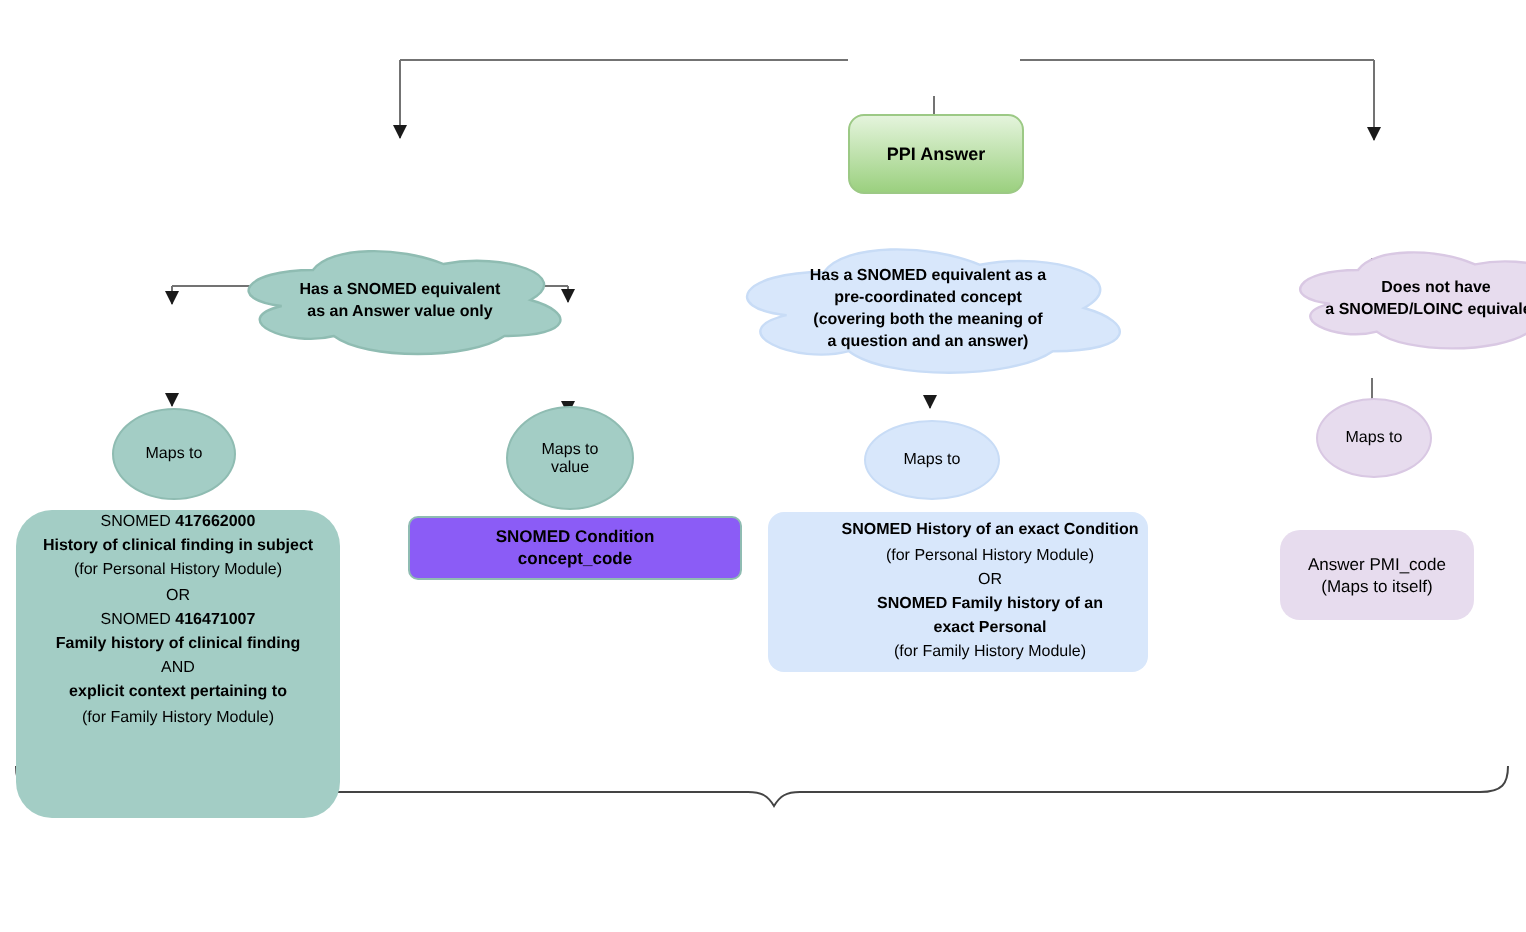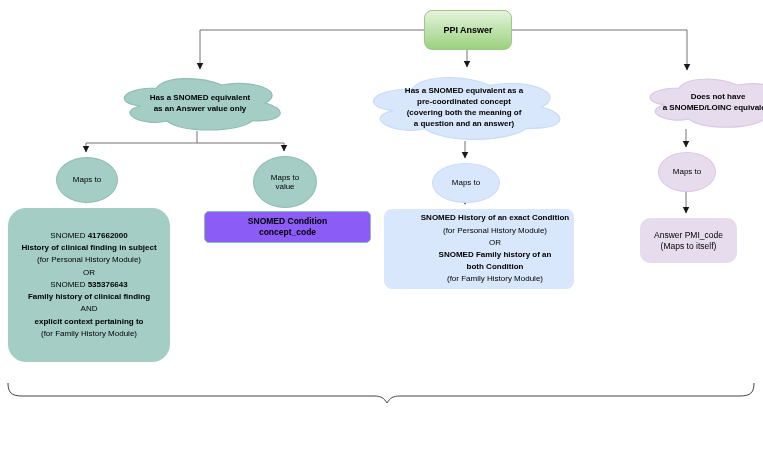--- a/index.html
+++ b/index.html
@@ -1,20 +1,20 @@
 <!DOCTYPE html>
 <html><head>
 <meta charset="utf-8">
 <style>
   html,body{margin:0;padding:0;background:#ffffff;}
   #canvas{
     position:relative;width:763px;height:466px;background:#ffffff;
     font-family:"Liberation Sans","DejaVu Sans",sans-serif;color:#000;overflow:hidden;
   }
-  .abs{position:absolute;}
+  .abs{position:absolute;margin-top:47px;}
   .center{display:flex;align-items:center;justify-content:center;text-align:center;}
   .pre{white-space:pre-line;}
 
   
   #ppi{
     left:424px;top:10px;width:86px;height:38px;border-radius:8px;
     background:linear-gradient(#e4f4dc,#9bd07f);border:1px solid #9cc985;
     font-size:9px;font-weight:bold;
   }
 
@@ -35,21 +35,21 @@
   .purple-el{background:#e7dcee;border:1px solid #d9c8e3;}
   #el-maps-1{left:56px;top:157px;width:60px;height:44px;}
   #el-maps-2{left:253px;top:156px;width:62px;height:50px;}
   #el-maps-3{left:432px;top:163px;width:66px;height:38px;}
   #el-maps-4{left:658px;top:152px;width:56px;height:38px;}
 
   
   .rbox{font-size:8px;line-height:12.2px;text-align:center;padding-left:32px;}
   #box-main{
     left:8px;top:208px;width:162px;height:154px;border-radius:18px;
-    background:#a3cdc5;display:flex;flex-direction:column;justify-content:center;
+    background:#a3cdc5;display:flex;flex-direction:column;justify-content:flex-start;
     padding:0 4px;box-sizing:border-box;
   }
   #box-value{
     left:204px;top:211px;width:167px;height:32px;border-radius:5px;
     background:#8b5cf6;border:1px solid #8fbcb2;box-sizing:border-box;
     font-weight:bold;font-size:8.5px;line-height:11px;
   }
   #box-blue{
     left:384px;top:209px;width:190px;height:80px;border-radius:8px;
     background:#d8e7fb;display:flex;flex-direction:column;justify-content:center;
@@ -144,38 +144,38 @@
   </div>
   <div id="el-maps-4" class="abs center ellipse purple-el">
     <span class="pre">Maps to</span>
   </div>
 
   <div id="box-main" class="abs rbox">
     <div><span class="n">SNOMED </span><span class="b">417662000</span></div>
     <div class="b">History of clinical finding in subject</div>
     <div class="n">(for Personal History Module)</div>
     <div class="n">OR</div>
-    <div><span class="n">SNOMED </span><span class="b">535376643</span></div>
+    <div><span class="n">SNOMED </span><span class="b">416471007</span></div>
     <div class="b">Family history of clinical finding</div>
     <div class="n">AND</div>
     <div class="b">explicit context pertaining to</div>
     <div class="n">(for Family History Module)</div>
   </div>
 
   <div id="box-value" class="abs center">
     <span class="pre">SNOMED Condition
 concept_code</span>
   </div>
 
   <div id="box-blue" class="abs rbox">
     <div class="b">SNOMED History of an exact Condition</div>
     <div class="n">(for Personal History Module)</div>
     <div class="n">OR</div>
     <div class="b pre">SNOMED Family history of an
-both Condition</div>
+exact Personal</div>
     <div class="n">(for Family History Module)</div>
   </div>
 
   <div id="box-purple" class="abs center">
     <span class="pre">Answer PMI_code
 (Maps to itself)</span>
   </div>
 
 
 </div>

